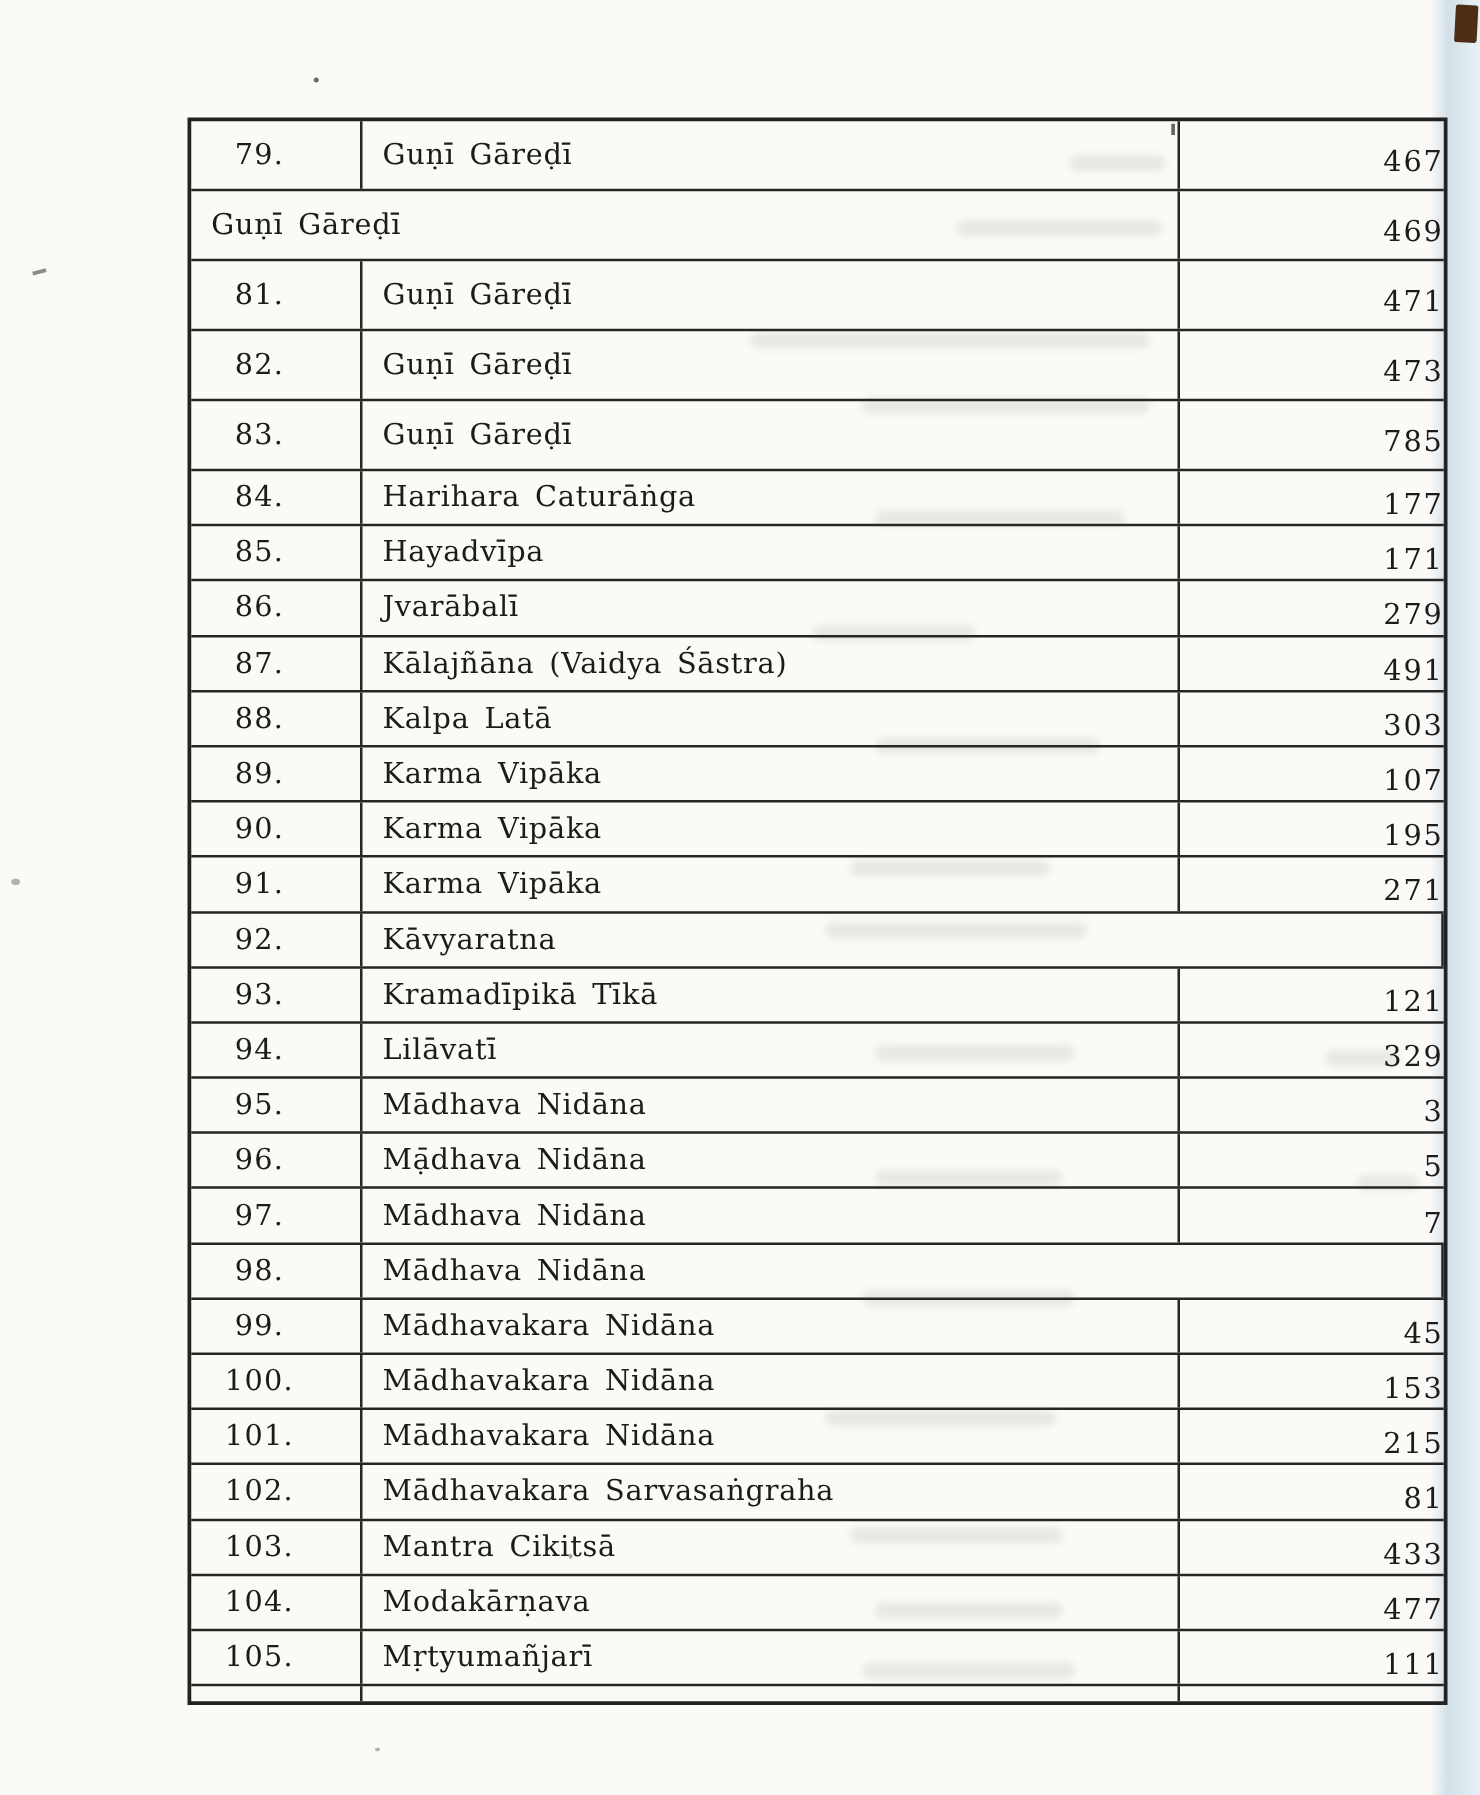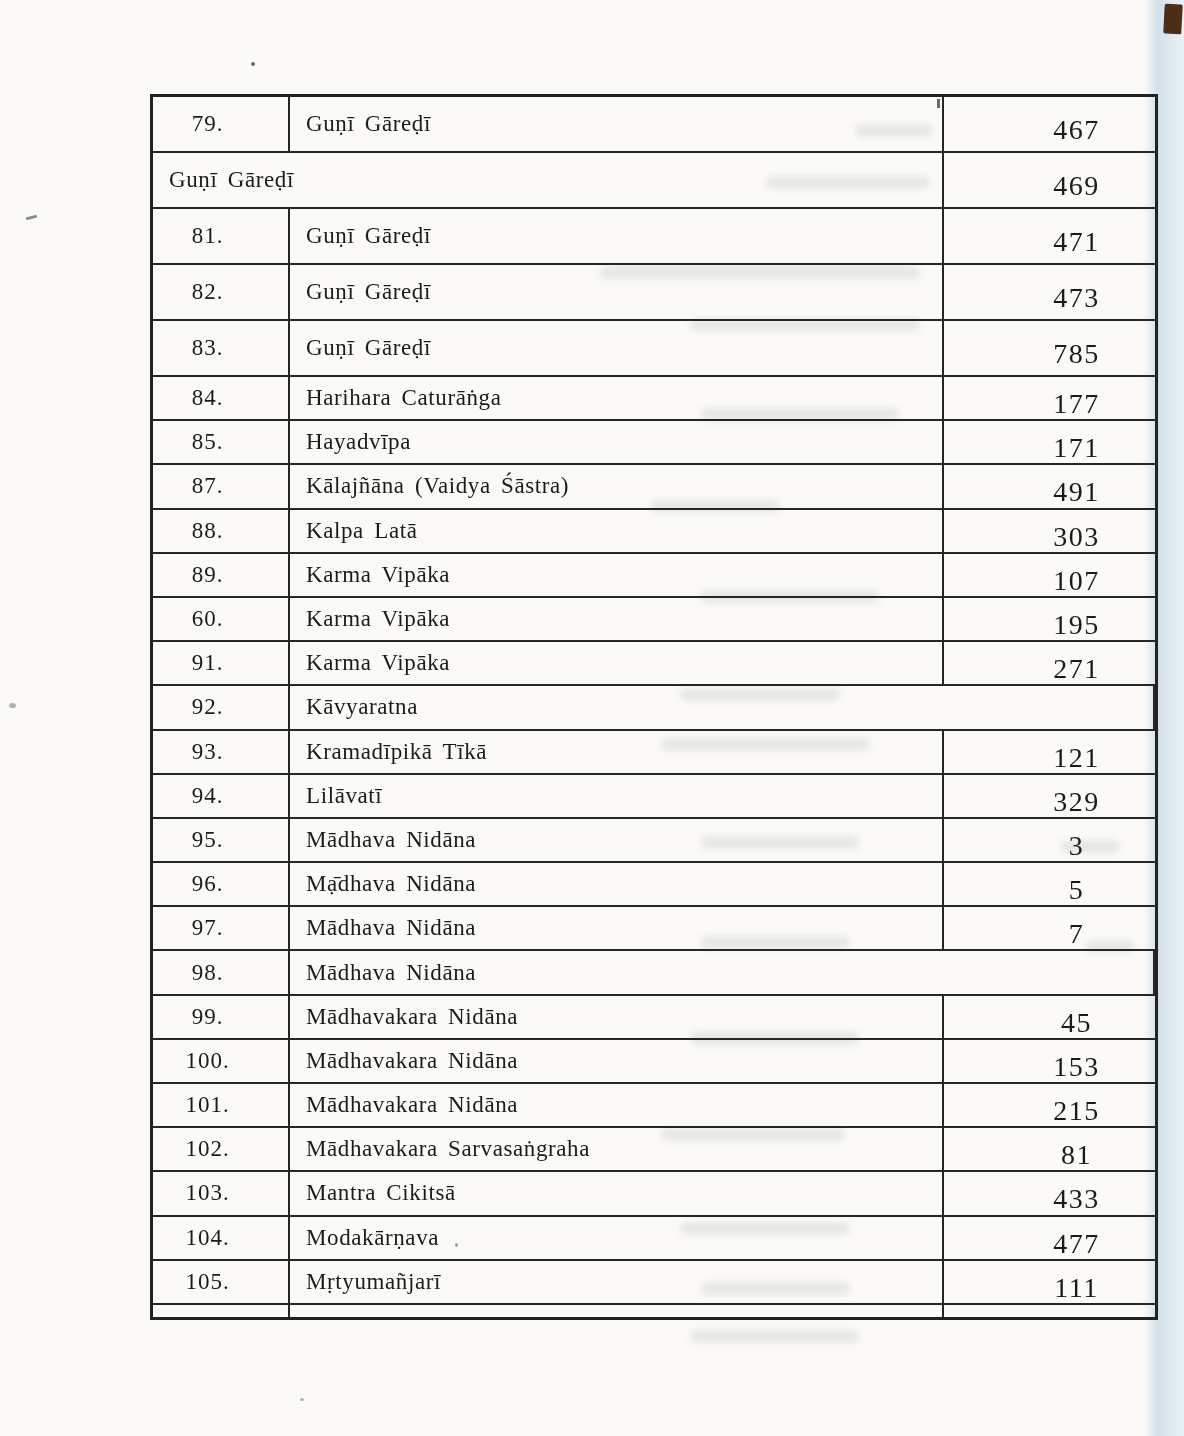--- a/index.html
+++ b/index.html
@@ -20,30 +20,30 @@
   .corner-speck{
     position:absolute;top:4px;right:2px;width:18px;height:30px;
     background:#4d2d14;border-radius:2px;transform:rotate(3deg);
   }
   
   .doc-table{
     position:absolute;left:150px;top:94px;width:1008px;
     border:3px solid #222;box-sizing:border-box;
     display:flex;flex-direction:column;
   }
-  .row{display:flex;height:44.2px;border-bottom:2px solid #262626;box-sizing:border-box;font-family:Liberation Serif, serif;}
+  .row{display:flex;height:44.2px;border-bottom:2px solid #262626;box-sizing:border-box;}
   .row:nth-child(-n+5){height:56px;}
   .row:last-child{border-bottom:none;}
   .row.strip{height:12px;}
   .cell{display:flex;align-items:center;box-sizing:border-box;color:#1b1b1b;}
   .c1{width:137px;border-right:2px solid #262626;justify-content:center;padding-right:26px;
       font-size:23px;letter-spacing:1px;}
   .c2{flex:1;border-right:2px solid #262626;padding-left:16px;
       font-size:23px;letter-spacing:.6px;word-spacing:4px;}
-  .c3{width:211px;justify-content:center;padding-left:54px;font-size:28px;letter-spacing:1.5px;}
+  .c3{width:211px;justify-content:flex-end;padding-left:54px;font-size:23px;letter-spacing:1.5px;}
   .c3 span{transform:translateY(6px);display:inline-block;}
   
   .smudge{
     position:absolute;height:13px;border-radius:7px;
     background:#a8a89f;opacity:.22;filter:blur(3px);
   }
   .speck{position:absolute;background:#6a6a64;border-radius:50%;}
   .tick{position:absolute;background:#44443f;}
 </style>
 </head>
@@ -151,20 +151,31 @@
         </div>
       <div class="cell c2">
           <span>Hayadvīpa</span>
         </div>
       <div class="cell c3">
           <span>171</span>
         </div>
     </div>
     <div class="row">
       <div class="cell c1">
+          <span>86.</span>
+        </div>
+      <div class="cell c2">
+          <span>Jvarābalī</span>
+        </div>
+      <div class="cell c3">
+          <span>279</span>
+        </div>
+    </div>
+    <div class="row">
+      <div class="cell c1">
           <span>87.</span>
         </div>
       <div class="cell c2">
           <span>Kālajñāna (Vaidya Śāstra)</span>
         </div>
       <div class="cell c3">
           <span>491</span>
         </div>
     </div>
     <div class="row">
@@ -184,21 +195,21 @@
         </div>
       <div class="cell c2">
           <span>Karma Vipāka</span>
         </div>
       <div class="cell c3">
           <span>107</span>
         </div>
     </div>
     <div class="row">
       <div class="cell c1">
-          <span>60.</span>
+          <span>90.</span>
         </div>
       <div class="cell c2">
           <span>Karma Vipāka</span>
         </div>
       <div class="cell c3">
           <span>195</span>
         </div>
     </div>
     <div class="row">
       <div class="cell c1">

